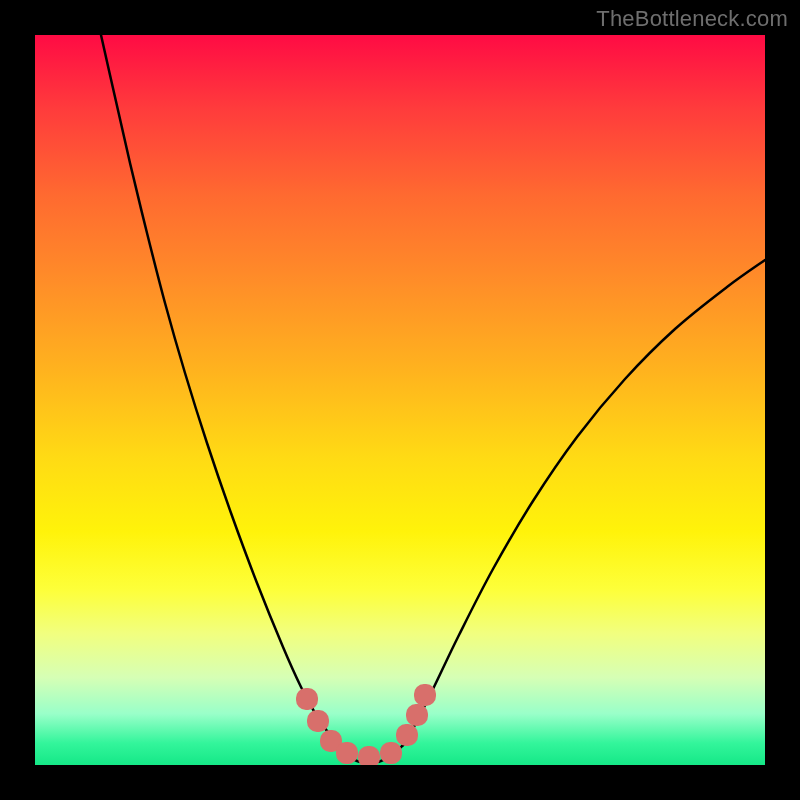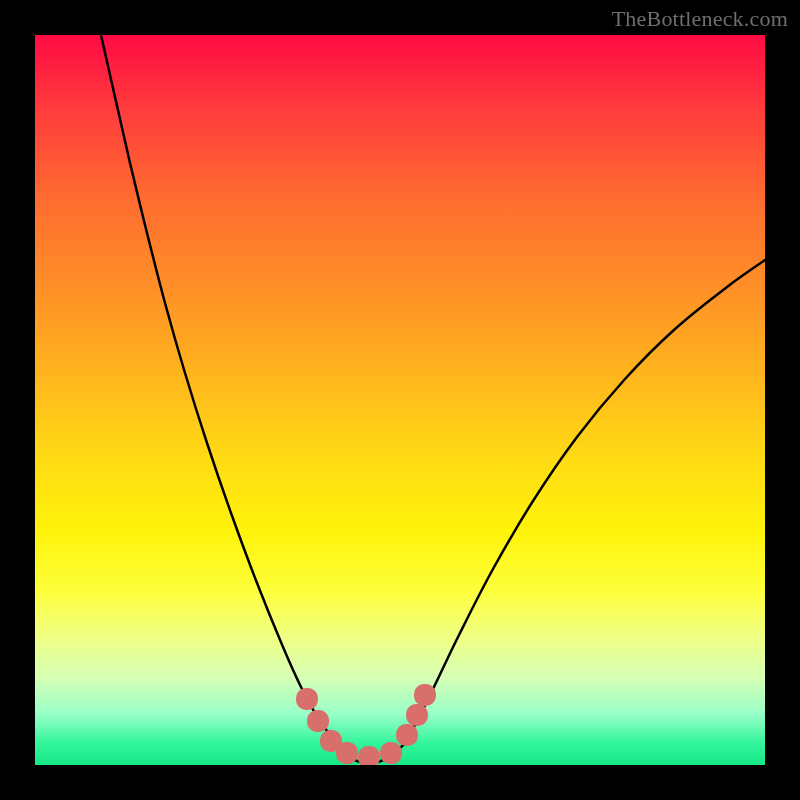--- a/index.html
+++ b/index.html
@@ -44,21 +44,21 @@
     left: 0;
     top: 0;
     width: 730px;
     height: 730px;
   }
   .watermark {
     position: absolute;
     top: 6px;
     right: 12px;
     color: #6e6e6e;
-    font-family: Liberation Serif, serif;
+    font-family: Liberation Sans, sans-serif;
     font-size: 22px;
     letter-spacing: 0.2px;
   }
 </style>
 </head>
 <body>
 
 <div class="stage">
   <div class="plot">
     <svg class="lines" viewBox="0 0 730 730" preserveAspectRatio="none">

